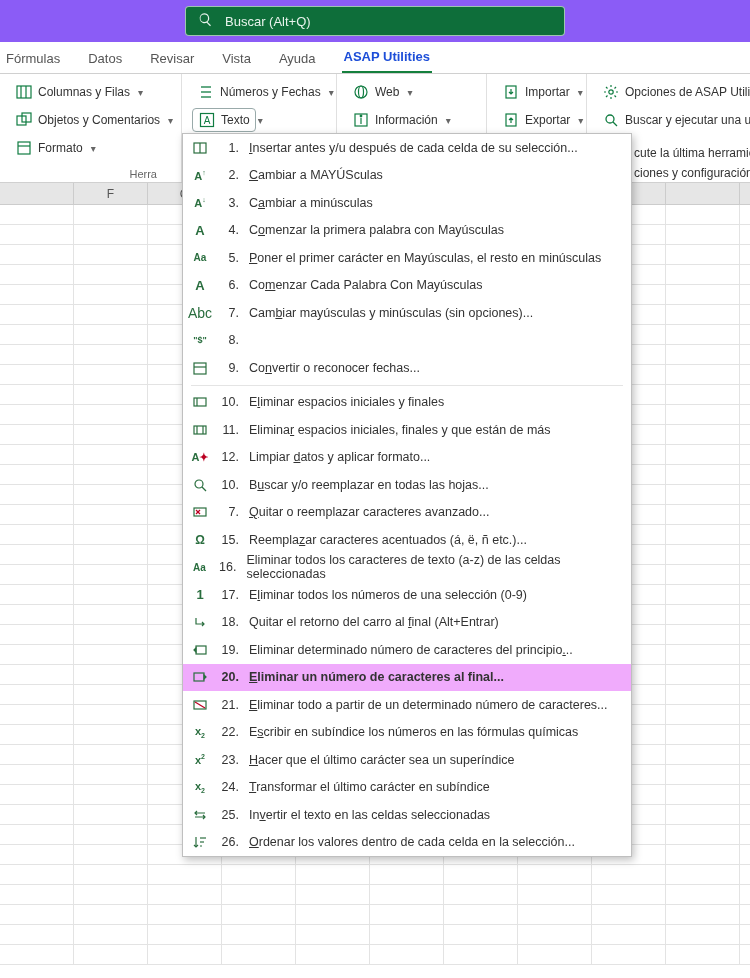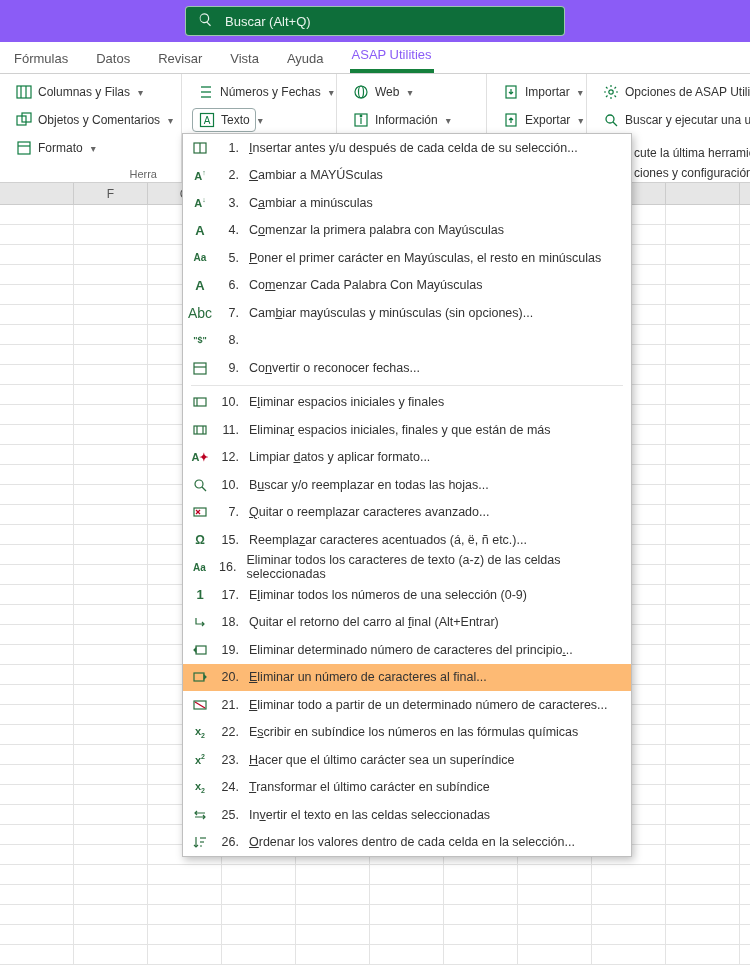--- a/index.html
+++ b/index.html
@@ -4,23 +4,23 @@
 <style>
   * { box-sizing: border-box; margin: 0; padding: 0; font-family: "Segoe UI", Arial, sans-serif; }
   html, body { width: 750px; height: 978px; overflow: hidden; background: #fff; }
 
   
   .titlebar { height: 42px; background: #8b5cf6; display: flex; align-items: center; justify-content: center; }
   .search { display:flex; align-items:center; gap:12px; width:380px; height:30px; border:1px solid rgba(255,255,255,.6); border-radius:4px; background:#0e6e3a; padding:0 12px; color:#e8f3ec; font-size:13px;}
   .search svg { width:15px; height:15px; fill:#e8f3ec; }
 
   
-  .tabs { background:#fff; border-bottom:1px solid #d0d0d0; height:32px; display:flex; align-items:flex-end; gap:24px; padding:0 12px; font-size:13px; color:#555; }
+  .tabs { background:#fff; border-bottom:1px solid #d0d0d0; height:32px; display:flex; align-items:flex-end; gap:24px; padding:0 4px; font-size:13px; color:#555; }
   .tab { padding:0 2px 7px 2px; cursor:pointer; }
-  .tab.active { color:#8b5cf6; font-weight:400; border-bottom:4px solid #15803d; }
+  .tab.active { color:#1d4ed8; font-weight:700; border-bottom:2px solid #15803d; }
 
   
   .ribbon { background:#fff; border-bottom:1px solid #d0d0d0; display:flex; font-size:12px; color:#333; }
   .group { border-right:1px solid #e0e0e0; padding:6px 14px 2px 10px; display:flex; flex-direction:column; gap:4px; }
   .rbtn { display:flex; align-items:center; gap:6px; height:24px; padding:0 6px; border-radius:4px; white-space:nowrap; }
   .rbtn.boxed { border:1px solid #9aa; }
   .rbtn .ico { width:16px; height:16px; display:flex; align-items:center; justify-content:center; color:#107c41; }
   .rbtn .ico svg { width:16px; height:16px; }
   .chev { font-size:10px; color:#666; margin-left:2px;}
   .group-label { font-size:11px; color:#666; text-align:right; padding-right:10px; margin-top:4px;}
@@ -28,21 +28,21 @@
   
   .colhdrs { display:flex; height:22px; background:#e6e6e6; border-bottom:1px solid #ccc;}
   .colhdrs div { flex:0 0 74px; border-right:1px solid #ccc; display:flex; align-items:center; justify-content:center; font-size:12px; color:#555; }
   .grid { position:relative; }
   .gridrow { display:flex; height:20px; }
   .gridrow div { flex:0 0 74px; border-right:1px solid #e3e3e3; border-bottom:1px solid #e3e3e3; }
 
   
   .menu { position:absolute; left:182px; top:133px; width:450px; background:#fff; border:1px solid #bfbfbf; box-shadow:2px 3px 8px rgba(0,0,0,.25); font-size:12.5px; color:#333; }
   .menu-item { display:flex; align-items:center; height:27.5px; padding:0 14px 0 8px; gap:10px; }
-  .menu-item.highlight { background:#fdba74; }
+  .menu-item.highlight { background:#f0abfc;font-weight:bold; }
   .menu-item .mico { width:18px; height:18px; display:flex; align-items:center; justify-content:center; color:#216e39; font-size:12px;}
   .menu-item .num { width:20px; text-align:right; color:#333; }
   .menu-item .lbl .ul { text-decoration: underline; }
   .sep { height:1px; background:#e4e4e4; margin:3px 8px; }
 
   
   .cut-right { position:absolute; font-size:12px; color:#333; white-space:nowrap; }
 </style>
 </head>
 <body>

